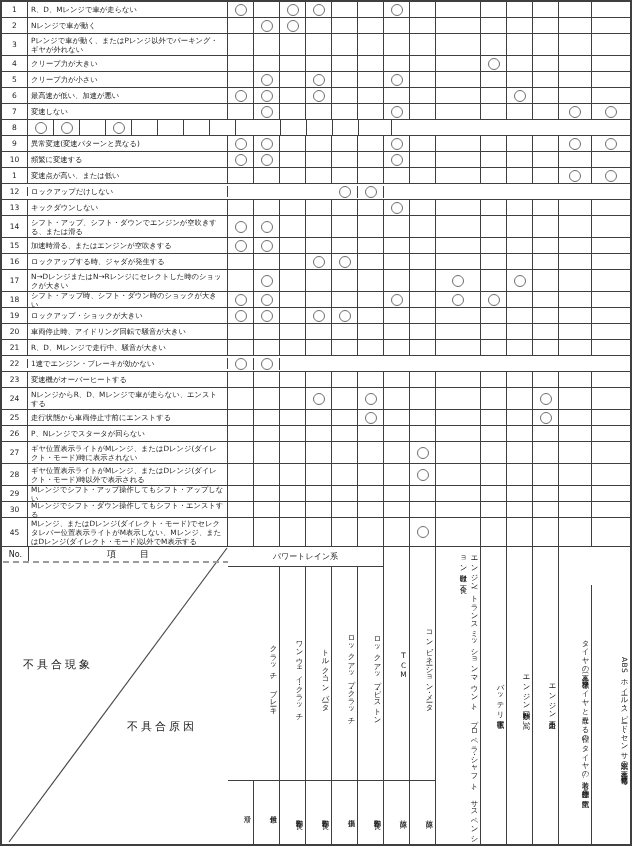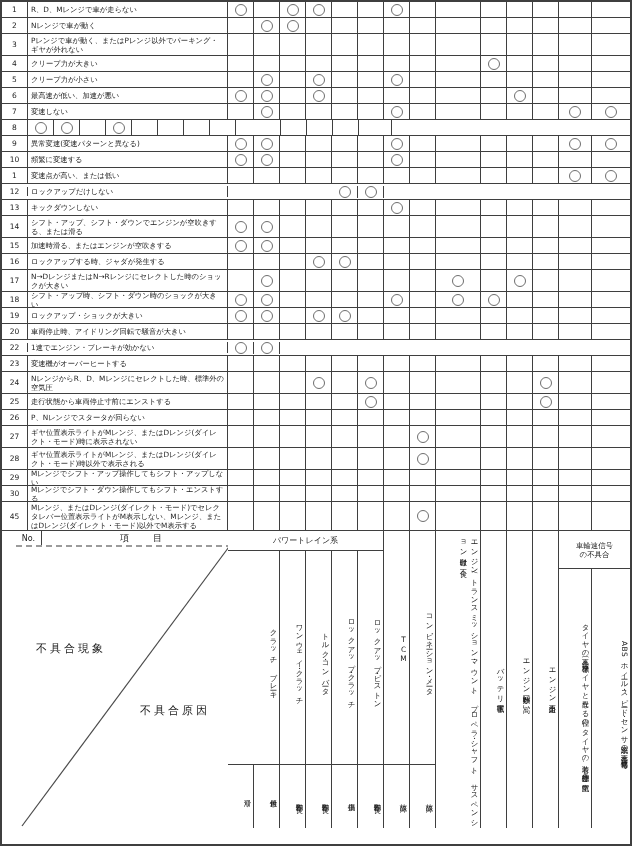--- a/index.html
+++ b/index.html
@@ -15,21 +15,21 @@
   
   .rows-area{width:628px;}
   .row{display:flex;border-bottom:1px solid #3f3f3f;box-sizing:border-box;}
   .cell{box-sizing:border-box;border-right:1px solid #3f3f3f;display:flex;align-items:center;justify-content:center;}
   .cell-no{width:26px;font-size:7.5px;color:#222;}
   .cell-desc{width:200px;justify-content:flex-start;font-size:7.3px;line-height:9px;padding:1px 3px;text-align:left;}
   .cell-data{padding:0;}
   .circle{width:10px;height:10px;border:1.2px solid #6e6e6e;border-radius:50%;display:block;}
   
   .hdr-area{position:relative;width:628px;height:297px;}
-  .corner{position:absolute;left:14px;top:0;width:226px;height:297px;border-right:1px solid #3f3f3f;box-sizing:border-box;}
+  .corner{position:absolute;left:1px;top:0;width:226px;height:297px;border-right:1px solid #3f3f3f;box-sizing:border-box;}
   .no-strip{position:absolute;left:0;top:0;width:226px;height:16px;border-bottom:2px dashed #9b9b9b;box-sizing:border-box;}
   .no-box{position:absolute;left:0;top:0;width:26px;height:14px;border-right:1px solid #3f3f3f;box-sizing:border-box;
           display:flex;align-items:center;justify-content:center;font-size:8px;}
   .item-box{position:absolute;left:26px;top:0;width:200px;height:14px;display:flex;align-items:center;justify-content:center;
           font-size:9px;letter-spacing:2px;}
   .diag-svg{position:absolute;left:0;top:0;width:226px;height:297px;}
   .lbl-phenomenon{position:absolute;left:20px;top:110px;font-size:11px;letter-spacing:3px;}
   .lbl-cause{position:absolute;left:124px;top:172px;font-size:11px;letter-spacing:3px;}
   .causes{position:absolute;left:226px;top:0;width:402px;height:297px;}
   .hc{position:absolute;box-sizing:border-box;background:#fff;}
@@ -527,20 +527,38 @@
         <div class="cell cell-data" style="width: 26px;"></div>
         <div class="cell cell-data" style="width: 26px;"></div>
         <div class="cell cell-data" style="width: 26px;"></div>
         <div class="cell cell-data" style="width: 45px;"></div>
         <div class="cell cell-data" style="width: 26px;"></div>
         <div class="cell cell-data" style="width: 26px;"></div>
         <div class="cell cell-data" style="width: 26px;"></div>
         <div class="cell cell-data" style="width: 33px;"></div>
         <div class="cell cell-data" style="width: 38px; border-right: none;"></div>
       </div>
+      <div class="row" style="height: 16px;">
+        <div class="cell cell-no">21</div>
+        <div class="cell cell-desc">R、D、Mレンジで走行中、騒音が大きい</div>
+        <div class="cell cell-data" style="width: 26px;"></div>
+        <div class="cell cell-data" style="width: 26px;"></div>
+        <div class="cell cell-data" style="width: 26px;"></div>
+        <div class="cell cell-data" style="width: 26px;"></div>
+        <div class="cell cell-data" style="width: 26px;"></div>
+        <div class="cell cell-data" style="width: 26px;"></div>
+        <div class="cell cell-data" style="width: 26px;"></div>
+        <div class="cell cell-data" style="width: 26px;"></div>
+        <div class="cell cell-data" style="width: 45px;"></div>
+        <div class="cell cell-data" style="width: 26px;"></div>
+        <div class="cell cell-data" style="width: 26px;"></div>
+        <div class="cell cell-data" style="width: 26px;"></div>
+        <div class="cell cell-data" style="width: 33px;"></div>
+        <div class="cell cell-data" style="width: 38px; border-right: none;"></div>
+      </div>
       <div class="row" style="height: 16px; align-items: center;">
         <div class="cell cell-no">22</div>
         <div class="cell cell-desc">1速でエンジン・ブレーキが効かない</div>
         <div class="cell cell-data" style="width: 26px;">
           <span class="circle"></span>
         </div>
         <div class="cell cell-data" style="width: 26px;">
           <span class="circle"></span>
         </div>
         <div class="cell cell-data" style="width: 26px;"></div>
@@ -569,21 +587,21 @@
         <div class="cell cell-data" style="width: 26px;"></div>
         <div class="cell cell-data" style="width: 45px;"></div>
         <div class="cell cell-data" style="width: 26px;"></div>
         <div class="cell cell-data" style="width: 26px;"></div>
         <div class="cell cell-data" style="width: 26px;"></div>
         <div class="cell cell-data" style="width: 33px;"></div>
         <div class="cell cell-data" style="width: 38px; border-right: none;"></div>
       </div>
       <div class="row" style="height: 22px;">
         <div class="cell cell-no">24</div>
-        <div class="cell cell-desc">NレンジからR、D、Mレンジにセレクトした時、標準外の空気圧</div>
+        <div class="cell cell-desc">NレンジからR、D、Mレンジで車が走らない、エンストする</div>
         <div class="cell cell-data" style="width: 26px;"></div>
         <div class="cell cell-data" style="width: 26px;"></div>
         <div class="cell cell-data" style="width: 26px;"></div>
         <div class="cell cell-data" style="width: 26px;">
           <span class="circle"></span>
         </div>
         <div class="cell cell-data" style="width: 26px;"></div>
         <div class="cell cell-data" style="width: 26px;">
           <span class="circle"></span>
         </div>
@@ -758,22 +776,20 @@
       <div class="hc vert n-c4 bR bB">トルク・コンバータ</div>
       <div class="hc vert n-c5 bR bB">ロックアップ・クラッチ</div>
       <div class="hc vert n-c6 bR bB">ロックアップ・ピストン</div>
       <div class="hc vert upright n-c7 bR bB">TCM</div>
       <div class="hc vert n-c8 bR bB">コンビネーション・メータ</div>
       <div class="hc vert n-c9 bR">エンジン/トランスミッション・マウント、プロペラ・シャフト、サスペンション取付け不良</div>
       <div class="hc vert n-c10 bR">バッテリ電圧低下</div>
       <div class="hc vert n-c11 bR">エンジン回転数が高い</div>
       <div class="hc vert n-c12b bR">エンジン出力不足</div>
 
-      <div class="hc wheel-group g-ws bB">車輪速信号
-の不具合</div>
       <div class="hc vert n-c13 bR">タイヤの不具合(標準タイヤと異なる径のタイヤの装着、標準外の空気圧)</div>
       <div class="hc vert n-c14">ABSホイール・スピード・センサ系統の不具合(異常信号)</div>
 
       <div class="hc vert s-1 bR">滑り</div>
       <div class="hc vert s-2 bR">焼付き</div>
       <div class="hc vert s-3 bR">作動不良</div>
       <div class="hc vert s-4 bR">作動不良</div>
       <div class="hc vert s-5 bR">損傷</div>
       <div class="hc vert s-6 bR">作動不良</div>
       <div class="hc vert s-7 bR">故障</div>

